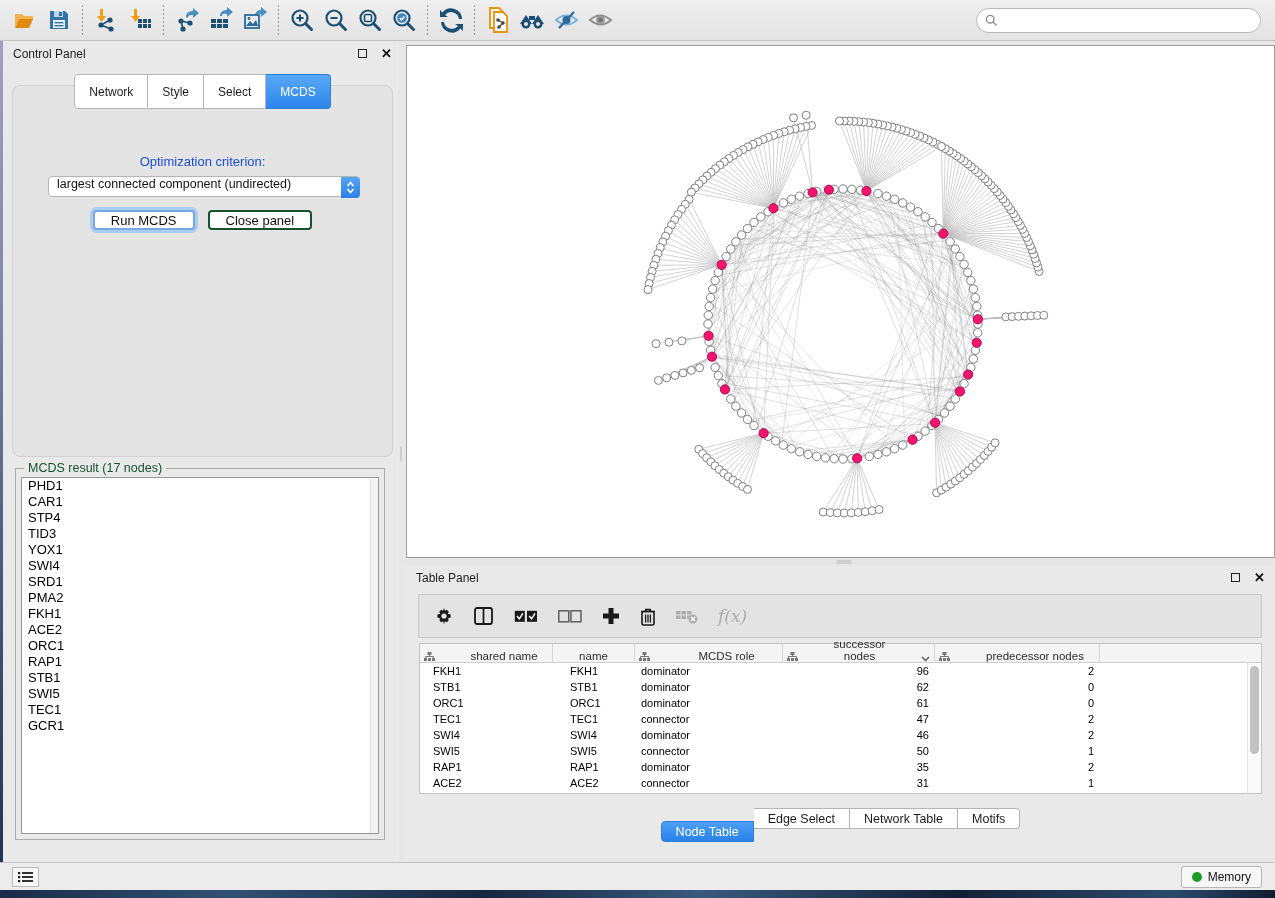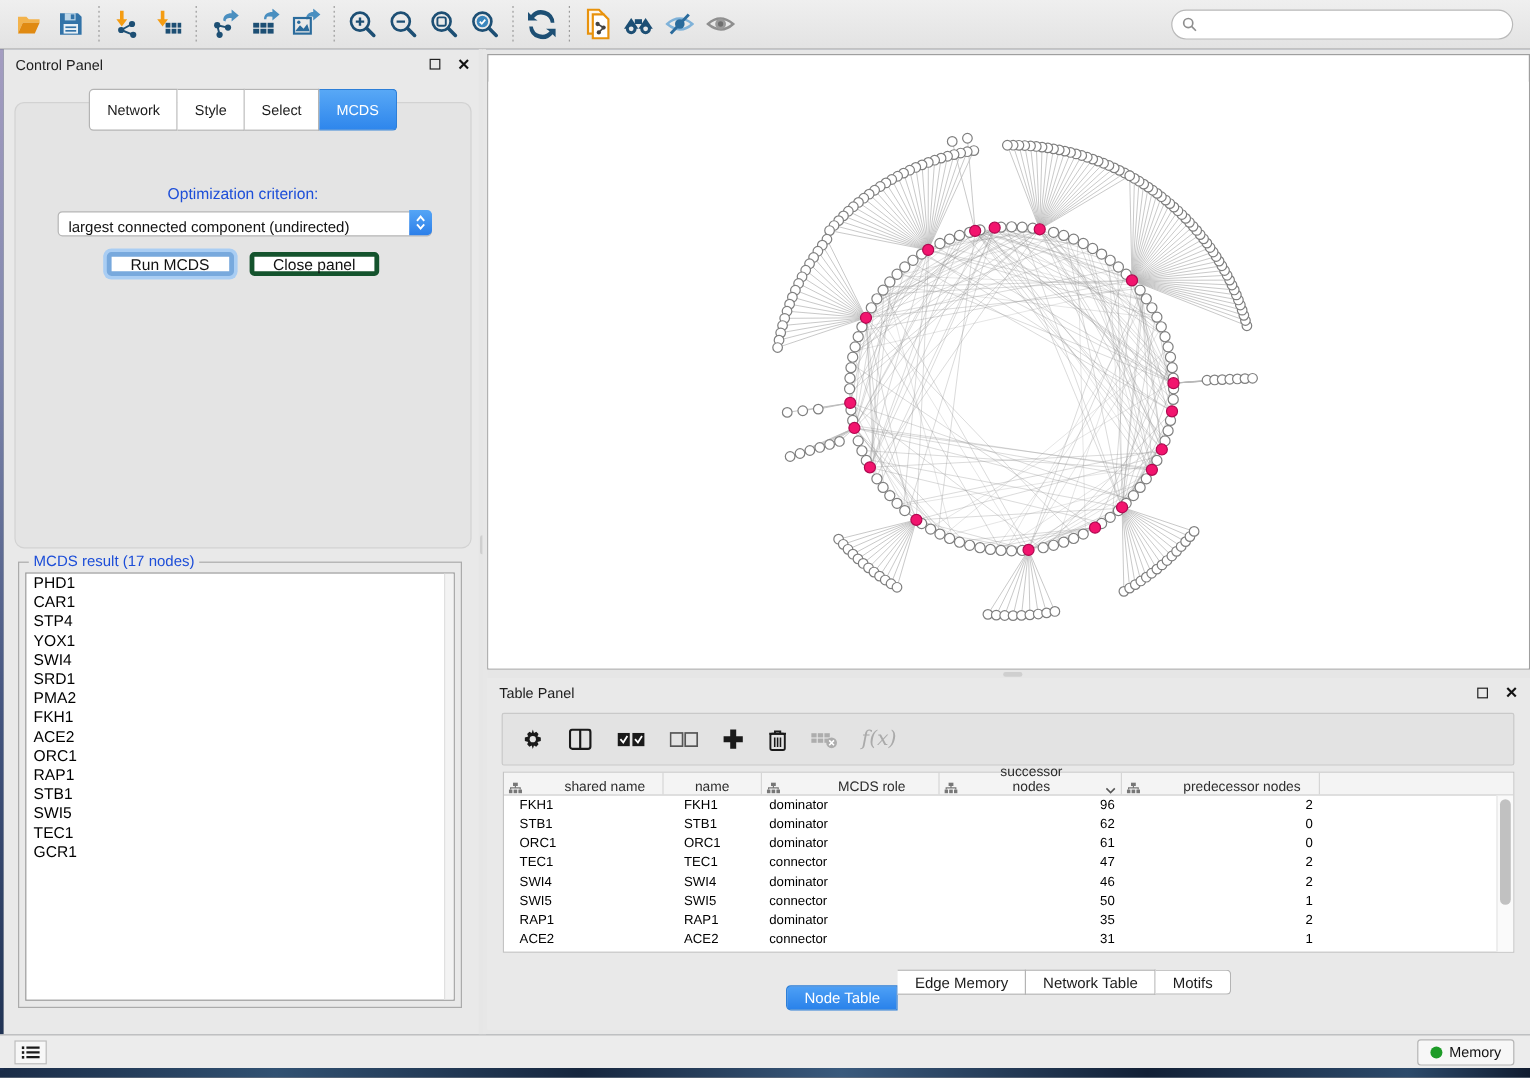--- a/index.html
+++ b/index.html
@@ -35,31 +35,31 @@
 
   .cp-tabs { position:absolute; top:33px; left:0; right:0; display:flex; justify-content:center; z-index:2; }
   .seg { height:35px; padding:0 14px; background:#fff; border:1px solid #b4b4b4; border-left:none;
     font-size:12px; color:#1c1c1c; display:flex; align-items:center; }
   .seg:first-child { border-left:1px solid #b4b4b4; border-radius:4px 0 0 4px; }
   .seg:last-child { border-radius:0 4px 4px 0; }
   .seg.active { background:linear-gradient(#58a8f6,#2e86ec); border-color:#2d7fd8; color:#fff; }
 
   .opt-label { position:absolute; top:113px; left:0; right:0; text-align:center; font-size:13px; color:#1d4ed8; }
   .dropdown { position:absolute; top:135px; left:45px; width:312px; height:21px; background:#fff;
-    border:1px solid #b5b5b5; border-radius:4px; display:flex; align-items:flex-end; }
+    border:1px solid #b5b5b5; border-radius:4px; display:flex; align-items:flex-start; }
   .dropdown-text { flex:1; font-size:12.5px; color:#111; padding-left:8px; white-space:nowrap; }
   .dropdown-stepper { width:19px; height:21px; margin-right:-1px; border-radius:0 4px 4px 0;
     background:linear-gradient(#55a5f6,#2c7fe9); display:flex; align-items:center; justify-content:center; }
   .cp-buttons { position:absolute; top:169px; left:0; right:0; display:flex; justify-content:center; gap:13px; }
-  .btn { height:20px; padding:0 16px; background:#fff; border:4px solid #14532d; border-radius:4px;
+  .btn { height:20px; padding:0 16px; background:#fff; border:2px solid #14532d; border-radius:4px;
     font-size:13px; color:#111; display:flex; align-items:center; }
   .btn.focused { box-shadow:0 0 0 3px #a9cdf3; border-color:#78a9dd; }
 
   .mcds-group { position:absolute; left:12px; right:17px; top:427px; bottom:22px; border:1px solid #ababab; }
-  .mcds-legend { position:absolute; top:-8px; left:8px; background:#e9e9e9; padding:0 4px; font-size:12.5px; color:#1d4ed8; }
+  .mcds-legend { position:absolute; top:-8px; left:8px; background:#e9e9e9; padding:0 4px; font-size:12.5px; color:#14532d; }
   .mcds-list { position:absolute; left:5px; right:5px; top:8px; bottom:5px; background:#fff;
     border:1px solid #989898; overflow:hidden; }
   .mcds-scroll { position:absolute; right:0; top:0; bottom:0; width:8px; background:#f3f3f3; border-left:1px solid #e0e0e0; }
   .mcds-item { font-size:13px; color:#000; line-height:16px; padding-left:6px; }
 
   
   .right-area { position:absolute; left:402px; top:41px; right:0; bottom:36px; background:#e7e7e7; }
   .v-splitter { position:absolute; left:399px; top:41px; width:6px; bottom:36px; background:#e6e6e6; }
   .v-handle { position:absolute; left:1px; top:405px; width:4px; height:16px; background:#cfcfcf; border-radius:2px; }
 
@@ -299,20 +299,21 @@
     <div class="btn">Close panel</div>
   </div>
 
   <div class="mcds-group">
     <span class="mcds-legend">MCDS result (17 nodes)</span>
     <div class="mcds-list" id="mcds-list">
       <div class="mcds-scroll"></div>
     <div class="mcds-item">PHD1</div>
         <div class="mcds-item">CAR1</div>
         <div class="mcds-item">STP4</div>
+        <div class="mcds-item">TID3</div>
         <div class="mcds-item">YOX1</div>
         <div class="mcds-item">SWI4</div>
         <div class="mcds-item">SRD1</div>
         <div class="mcds-item">PMA2</div>
         <div class="mcds-item">FKH1</div>
         <div class="mcds-item">ACE2</div>
         <div class="mcds-item">ORC1</div>
         <div class="mcds-item">RAP1</div>
         <div class="mcds-item">STB1</div>
         <div class="mcds-item">SWI5</div>
@@ -1146,21 +1147,21 @@
           </div>
           <div class="trow"></div>
         </div>
       <div class="t-scroll">
           <div class="t-thumb"></div>
         </div>
     </div>
 
     <div class="tp-tabs">
       <div class="seg active">Node Table</div>
-      <div class="seg">Edge Memory</div>
+      <div class="seg">Edge Select</div>
       <div class="seg">Network Table</div>
       <div class="seg">Motifs</div>
     </div>
   </div>
 </div>
 
 <div class="status-bar">
   <div class="list-btn">
     <svg width="16" height="12" viewBox="0 0 16 12">
         <g stroke="#1a1a1a" stroke-width="1.8">

